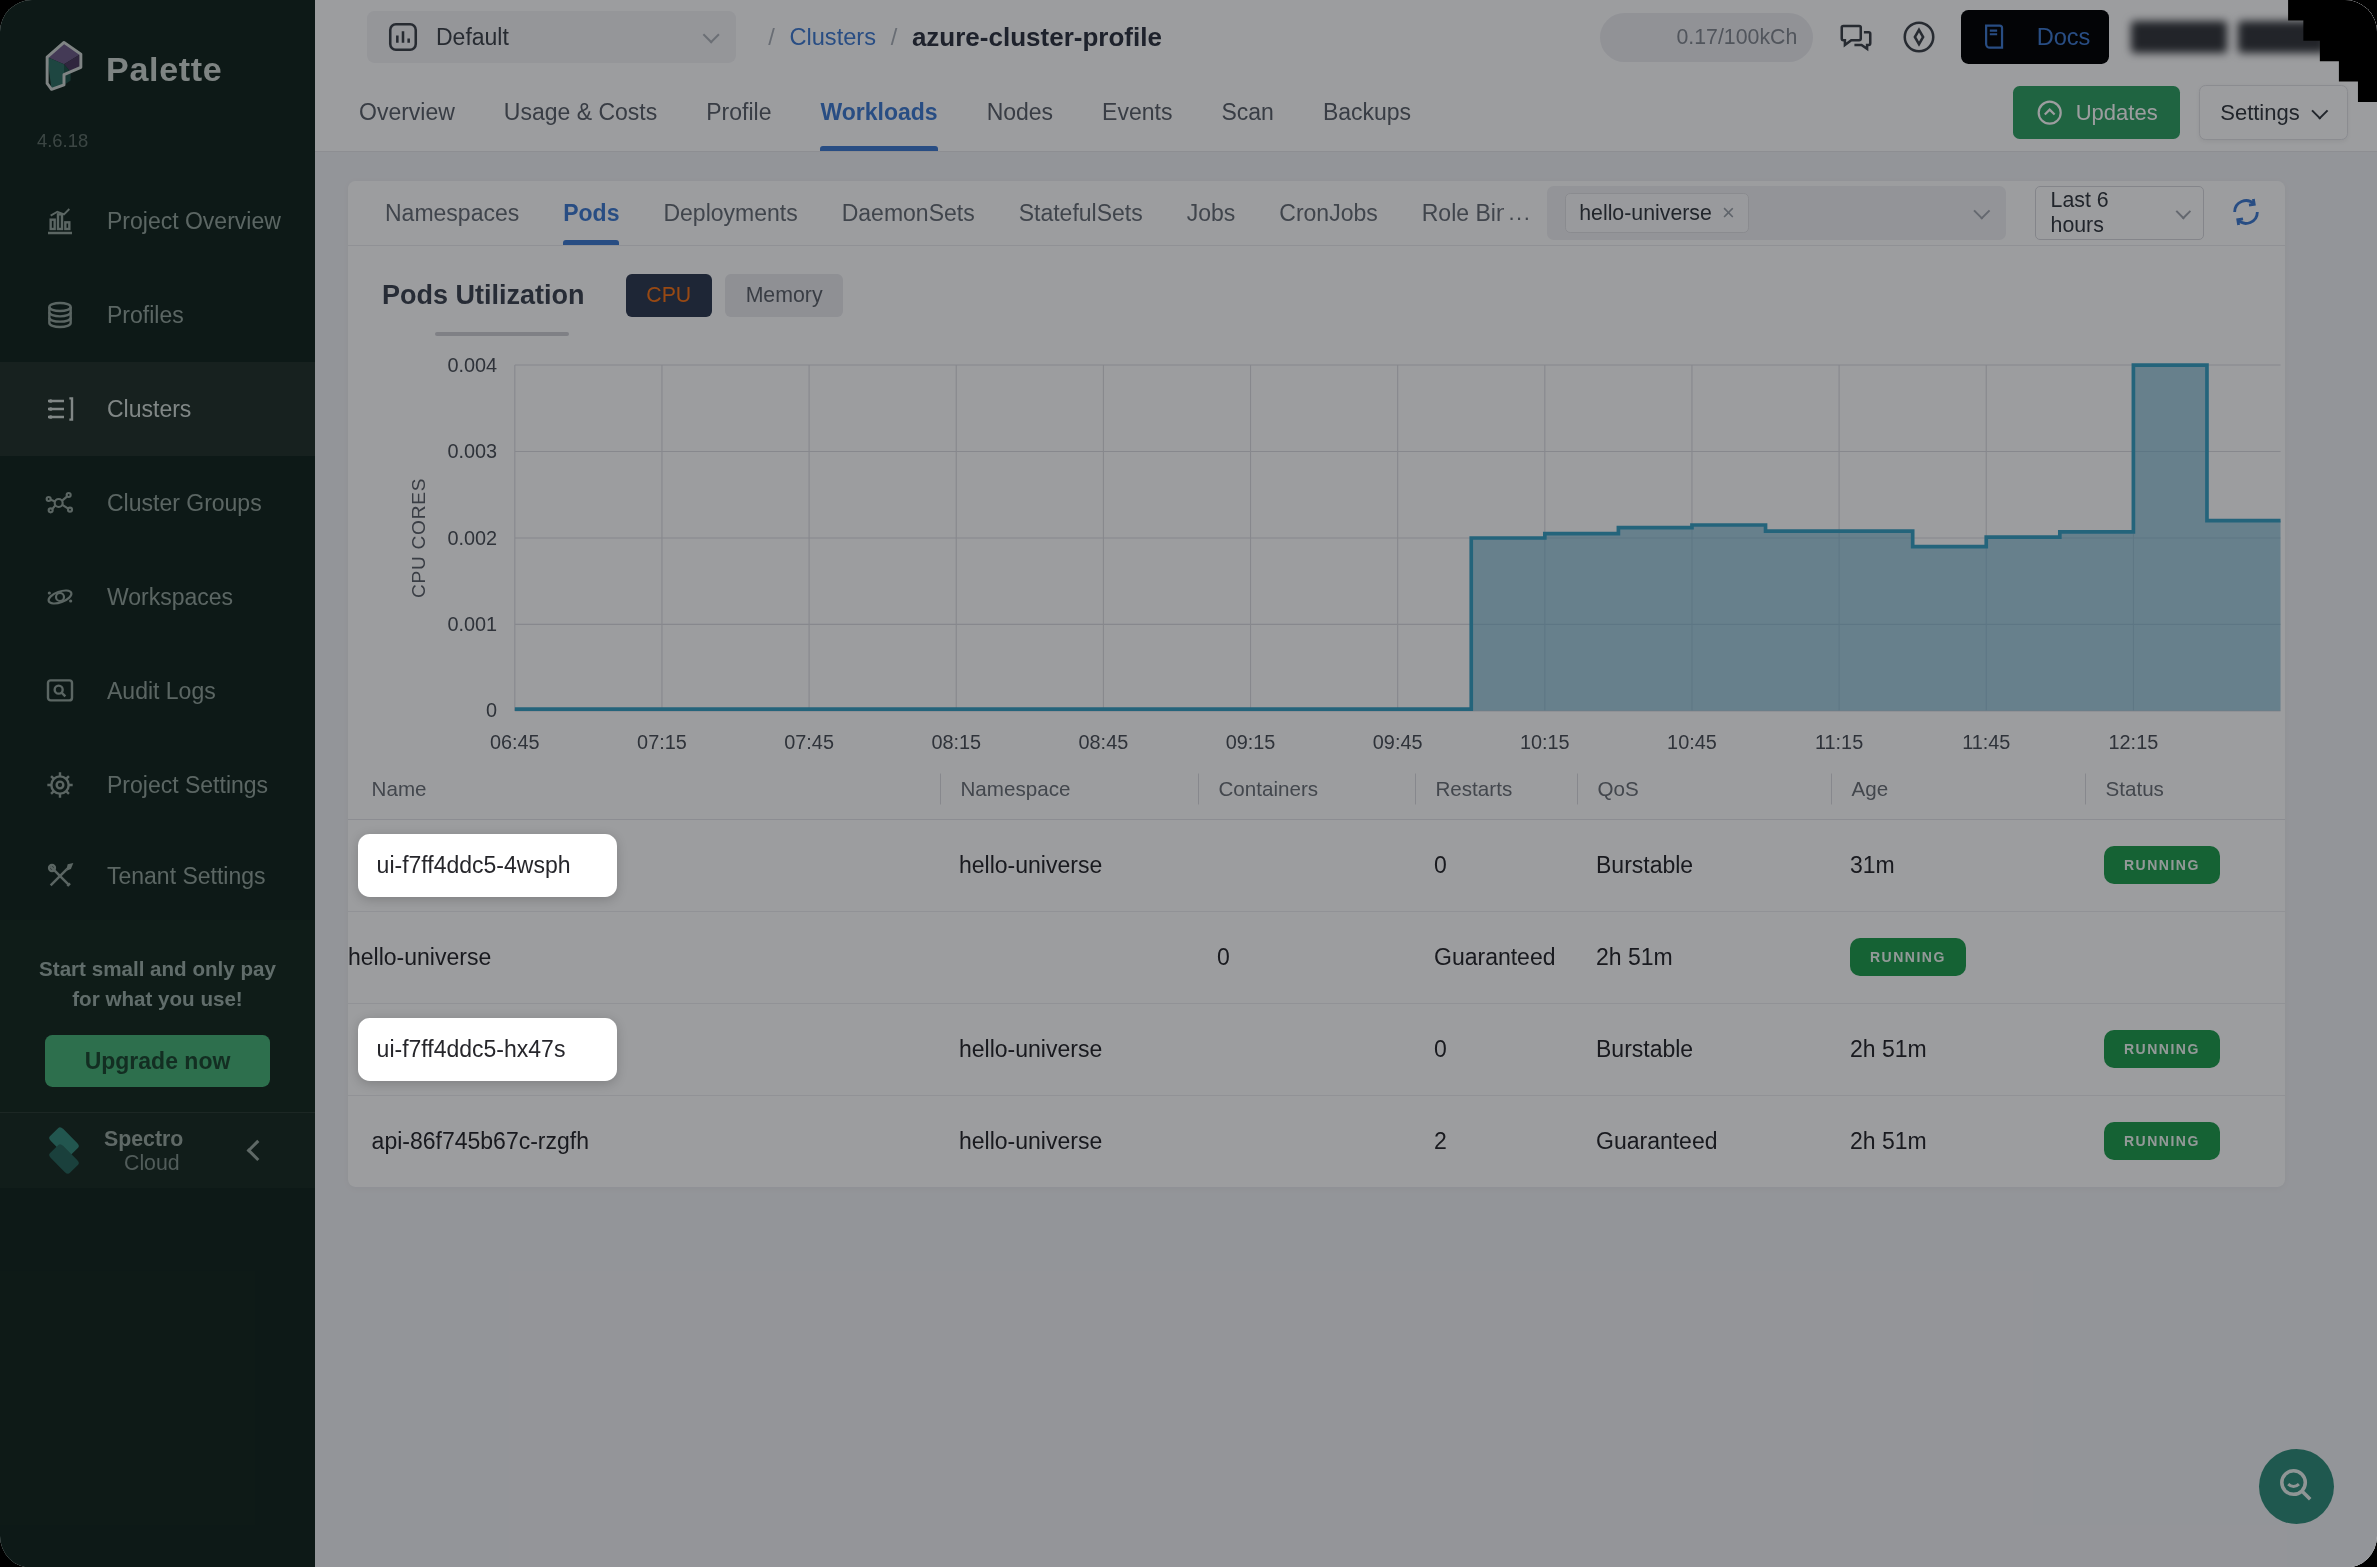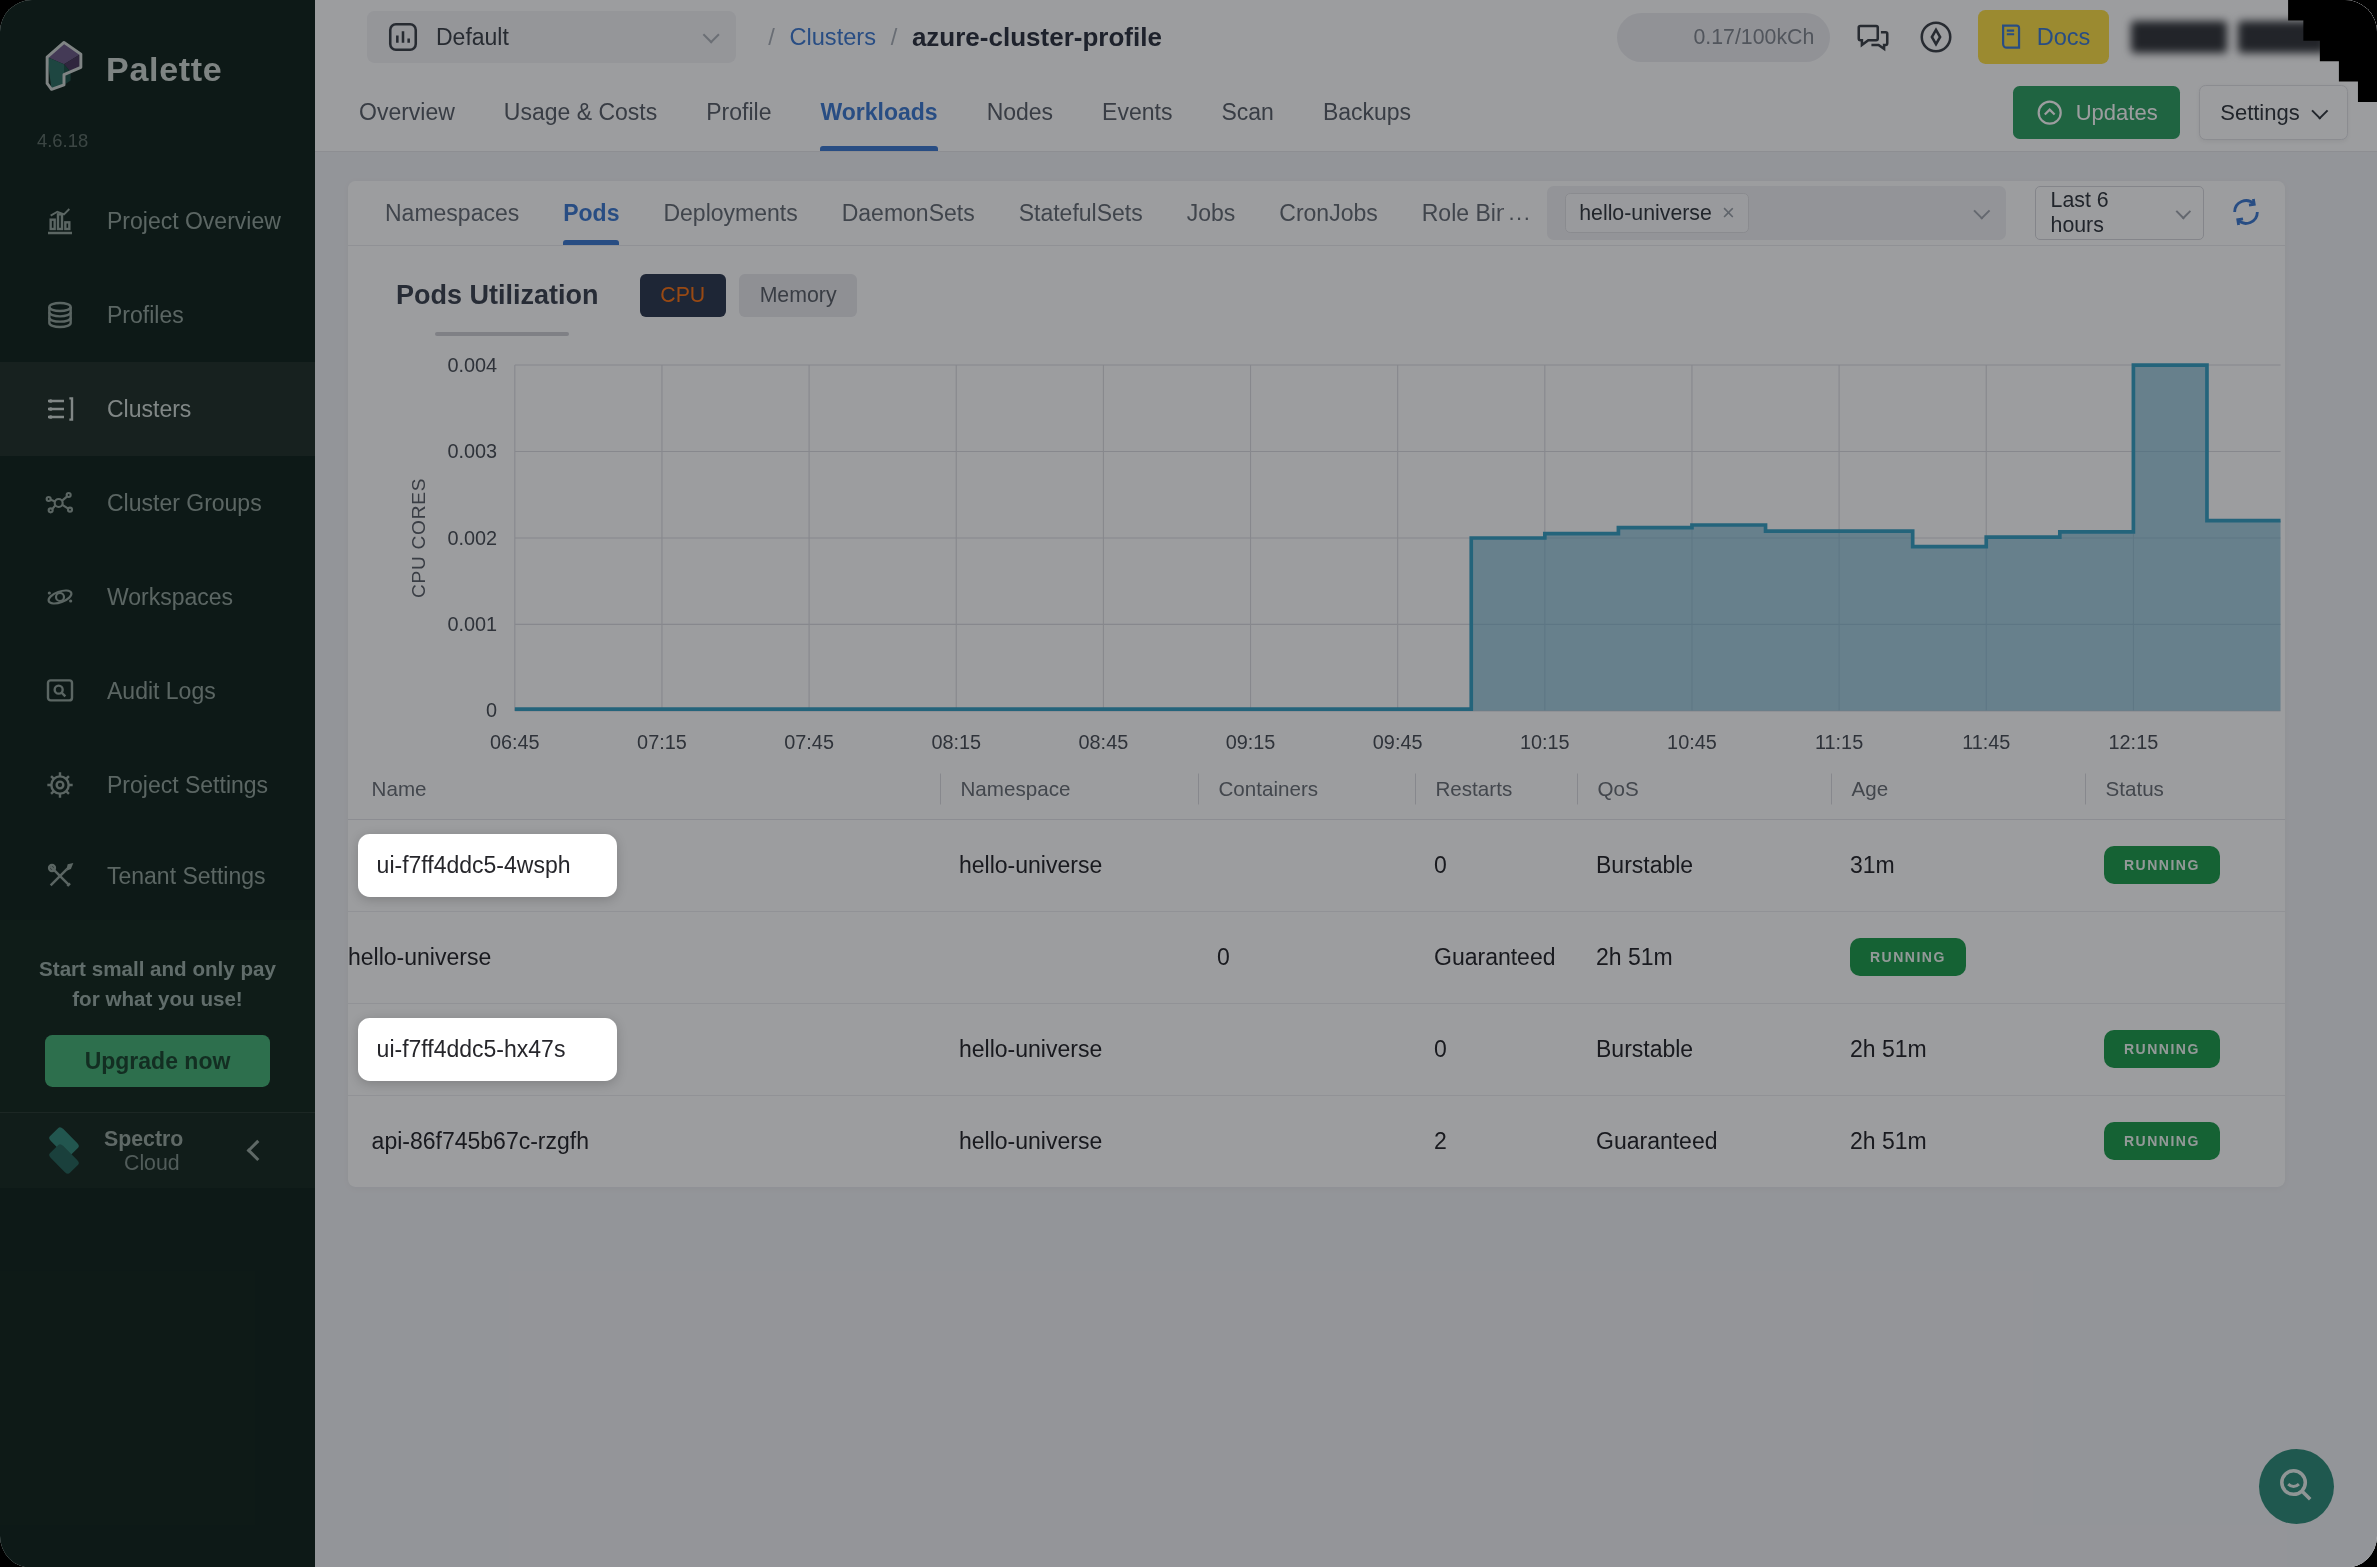--- a/index.html
+++ b/index.html
@@ -34,21 +34,21 @@
   .proj-select{display:flex;align-items:center;gap:16px;background:#f3f3f6;border-radius:7.4px;height:52px;width:331px;padding:0 19px;cursor:pointer;}
   .proj-select .lbl{font-size:23px;color:#3c4149;}
   .proj-select .chev{border-color:#aeb2b9;border-width:2.9px;width:10.3px;height:10.3px;margin-left:auto;margin-top:-4.4px;transform:rotate(45deg);}
   .crumbs{display:flex;align-items:center;gap:14.7px;margin-left:13.2px;font-size:23.6px;}
   .slash{color:#aab0b8;}
   .crumb-link{color:#3f7ad1;cursor:pointer;}
   .crumb-title{color:#2e3340;font-weight:600;font-size:26px;}
   .topbar-right{margin-left:auto;display:flex;align-items:center;gap:22px;}
   .usage-pill{width:197px;height:49px;background:#ededf1;border-radius:25px;display:flex;align-items:center;justify-content:flex-end;padding-right:16px;font-size:21.3px;color:#82878f;}
   .icon-btn{width:41px;height:41px;display:flex;align-items:center;justify-content:center;cursor:pointer;color:#3c4149;}
-  .docs-btn{display:flex;align-items:center;gap:10px;background:#fde047;border-radius:7.4px;height:54px;padding:0 19px;cursor:pointer;color:#3f7ad1;font-size:23.6px;text-align:right;}
+  .docs-btn{display:flex;align-items:center;gap:27px;background:#000000;border-radius:7.4px;height:54px;padding:0 19px;cursor:pointer;color:#3f7ad1;font-size:23.6px;text-align:right;}
   .redact-wrap{display:flex;align-items:center;gap:10.3px;}
   .redact{width:96px;height:32px;background:#34363b;border-radius:3.7px;filter:blur(4.4px);}
   .redact.b{width:88px;}
   .user-chev{border-color:#6a6f76;}
   
   .tabs-row{height:77px;background:#fff;border-bottom:0.7px solid #e7e7ea;display:flex;align-items:center;padding:0 29.4px 0 44px;}
   .tabs{display:flex;gap:49px;align-items:center;height:100%;}
   .tab{font-size:23px;color:#5a6069;cursor:pointer;height:100%;display:flex;align-items:center;position:relative;}
   .tab.active{color:#3f7ad1;font-weight:600;}
   .tab.active::after{content:"";position:absolute;left:0;right:0;bottom:0;height:5.2px;background:#3f7ad1;border-radius:2.9px 2.9px 0 0;}
@@ -68,21 +68,21 @@
   .overflow-dots{font-size:22px;color:#676d76;letter-spacing:1.5px;cursor:pointer;margin-left:4.4px;}
   .ns-select{margin-left:16px;width:442px;height:54px;background:#f1f1f4;border-radius:6.6px;display:flex;align-items:center;padding:0 17.7px;cursor:pointer;}
   .ns-tag{display:flex;align-items:center;gap:10.3px;background:#fbfbfc;border:0.7px solid #e1e1e5;border-radius:5.2px;height:38px;padding:0 13.2px;font-size:21.3px;color:#33383f;}
   .ns-tag .x{color:#9aa0a8;font-size:22px;cursor:pointer;}
   .ns-select .chev{border-color:#a2a7af;border-width:2.9px;width:9.6px;height:9.6px;transform:rotate(45deg);margin-left:auto;margin-top:-4.4px;}
   .time-select{margin-left:29.4px;width:144px;height:52px;background:#fff;border:0.7px solid #d7d8dc;border-radius:5px;display:flex;align-items:center;gap:13.2px;padding:0 14.7px;font-size:21.3px;color:#33383f;cursor:pointer;}
   .time-select .chev{border-color:#a2a7af;border-width:2.9px;width:8.8px;height:8.8px;transform:rotate(45deg);margin-left:auto;margin-top:-3.7px;}
   .refresh{margin-left:25px;cursor:pointer;}
   
   .chart-section{padding:28px 0 4.4px 34px;}
-  .chart-header{display:flex;align-items:center;gap:29.4px;margin-left:14px;}
+  .chart-header{display:flex;align-items:center;gap:29.4px;}
   .chart-title{font-size:27px;color:#3d4450;font-weight:600;}
   .toggle{display:flex;gap:13.2px;margin-left:11.8px;}
   .tg-btn{font-size:21.3px;border-radius:5.9px;padding:8.8px 20.6px;cursor:pointer;}
   .tg-btn.active{background:#2e3950;color:#f97316;}
   .tg-btn.idle{background:#e9e9ed;color:#5a5f68;}
   .scroll-hint{width:134px;height:4.4px;background:#cfcfd4;border-radius:2.2px;margin:14.7px 0 0 53px;}
   #chart-svg{margin-top:7.4px;display:block;}
   .grid{stroke:#dcdce1;stroke-width:1.5;}
   .ytick{font-size:27px;fill:#4a4f57;text-anchor:end;}
   .xtick{font-size:27px;fill:#4a4f57;}

